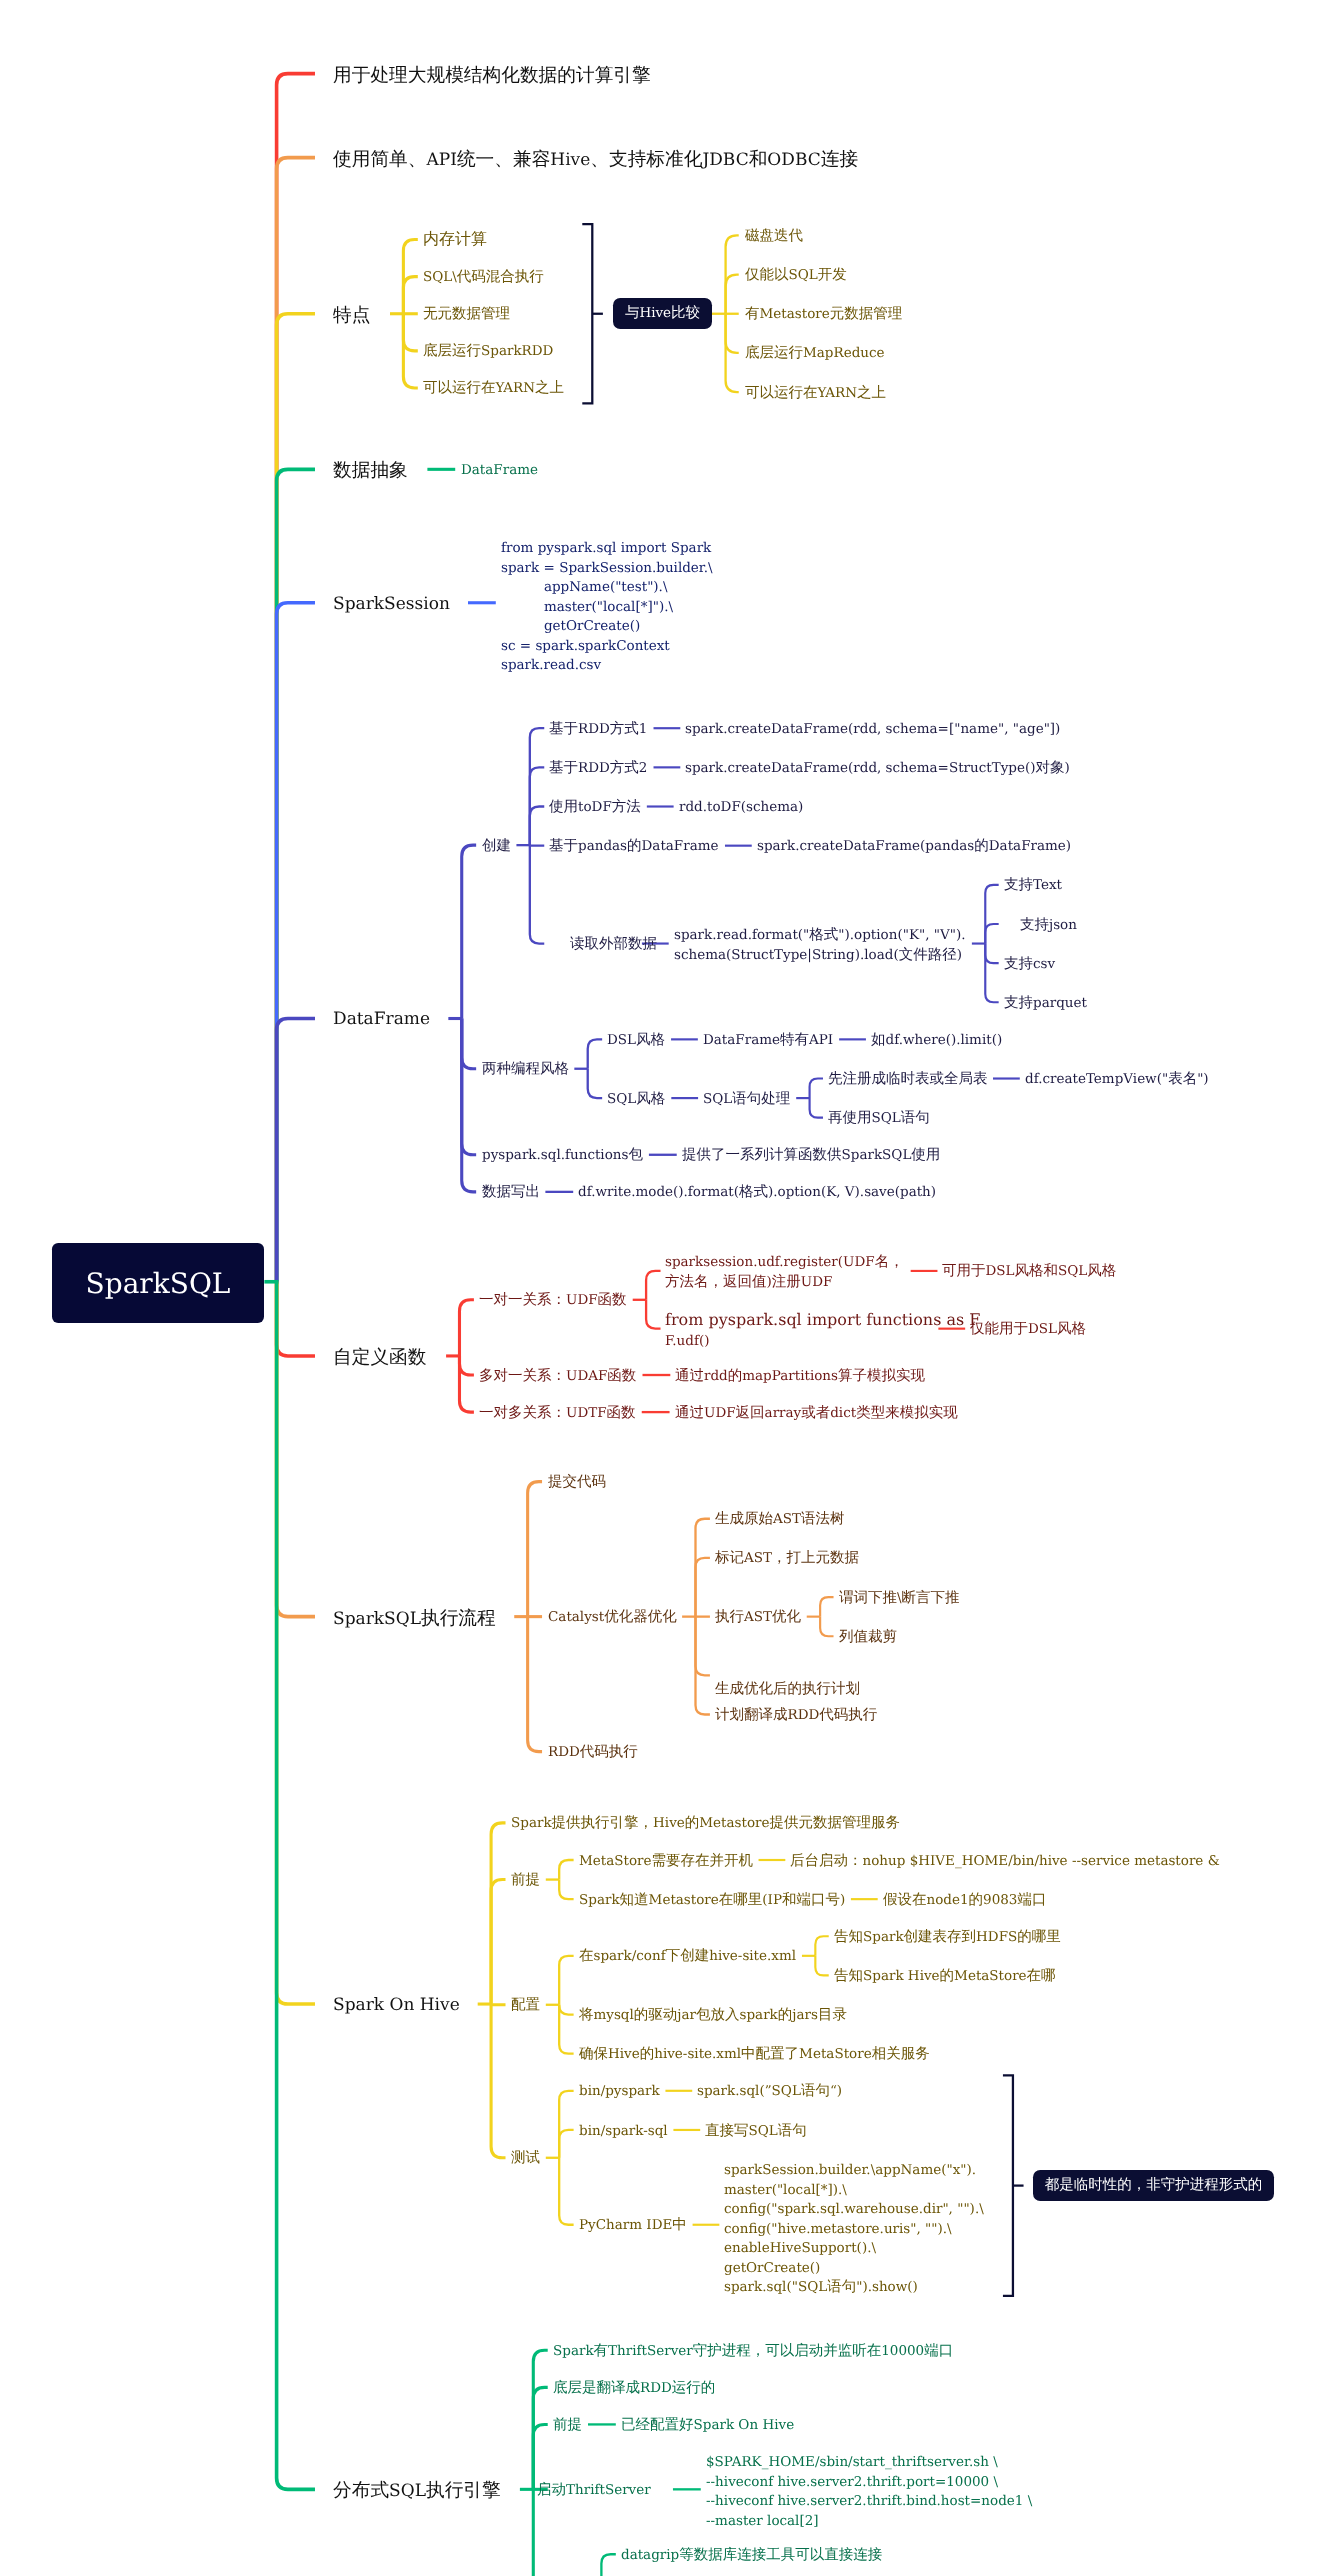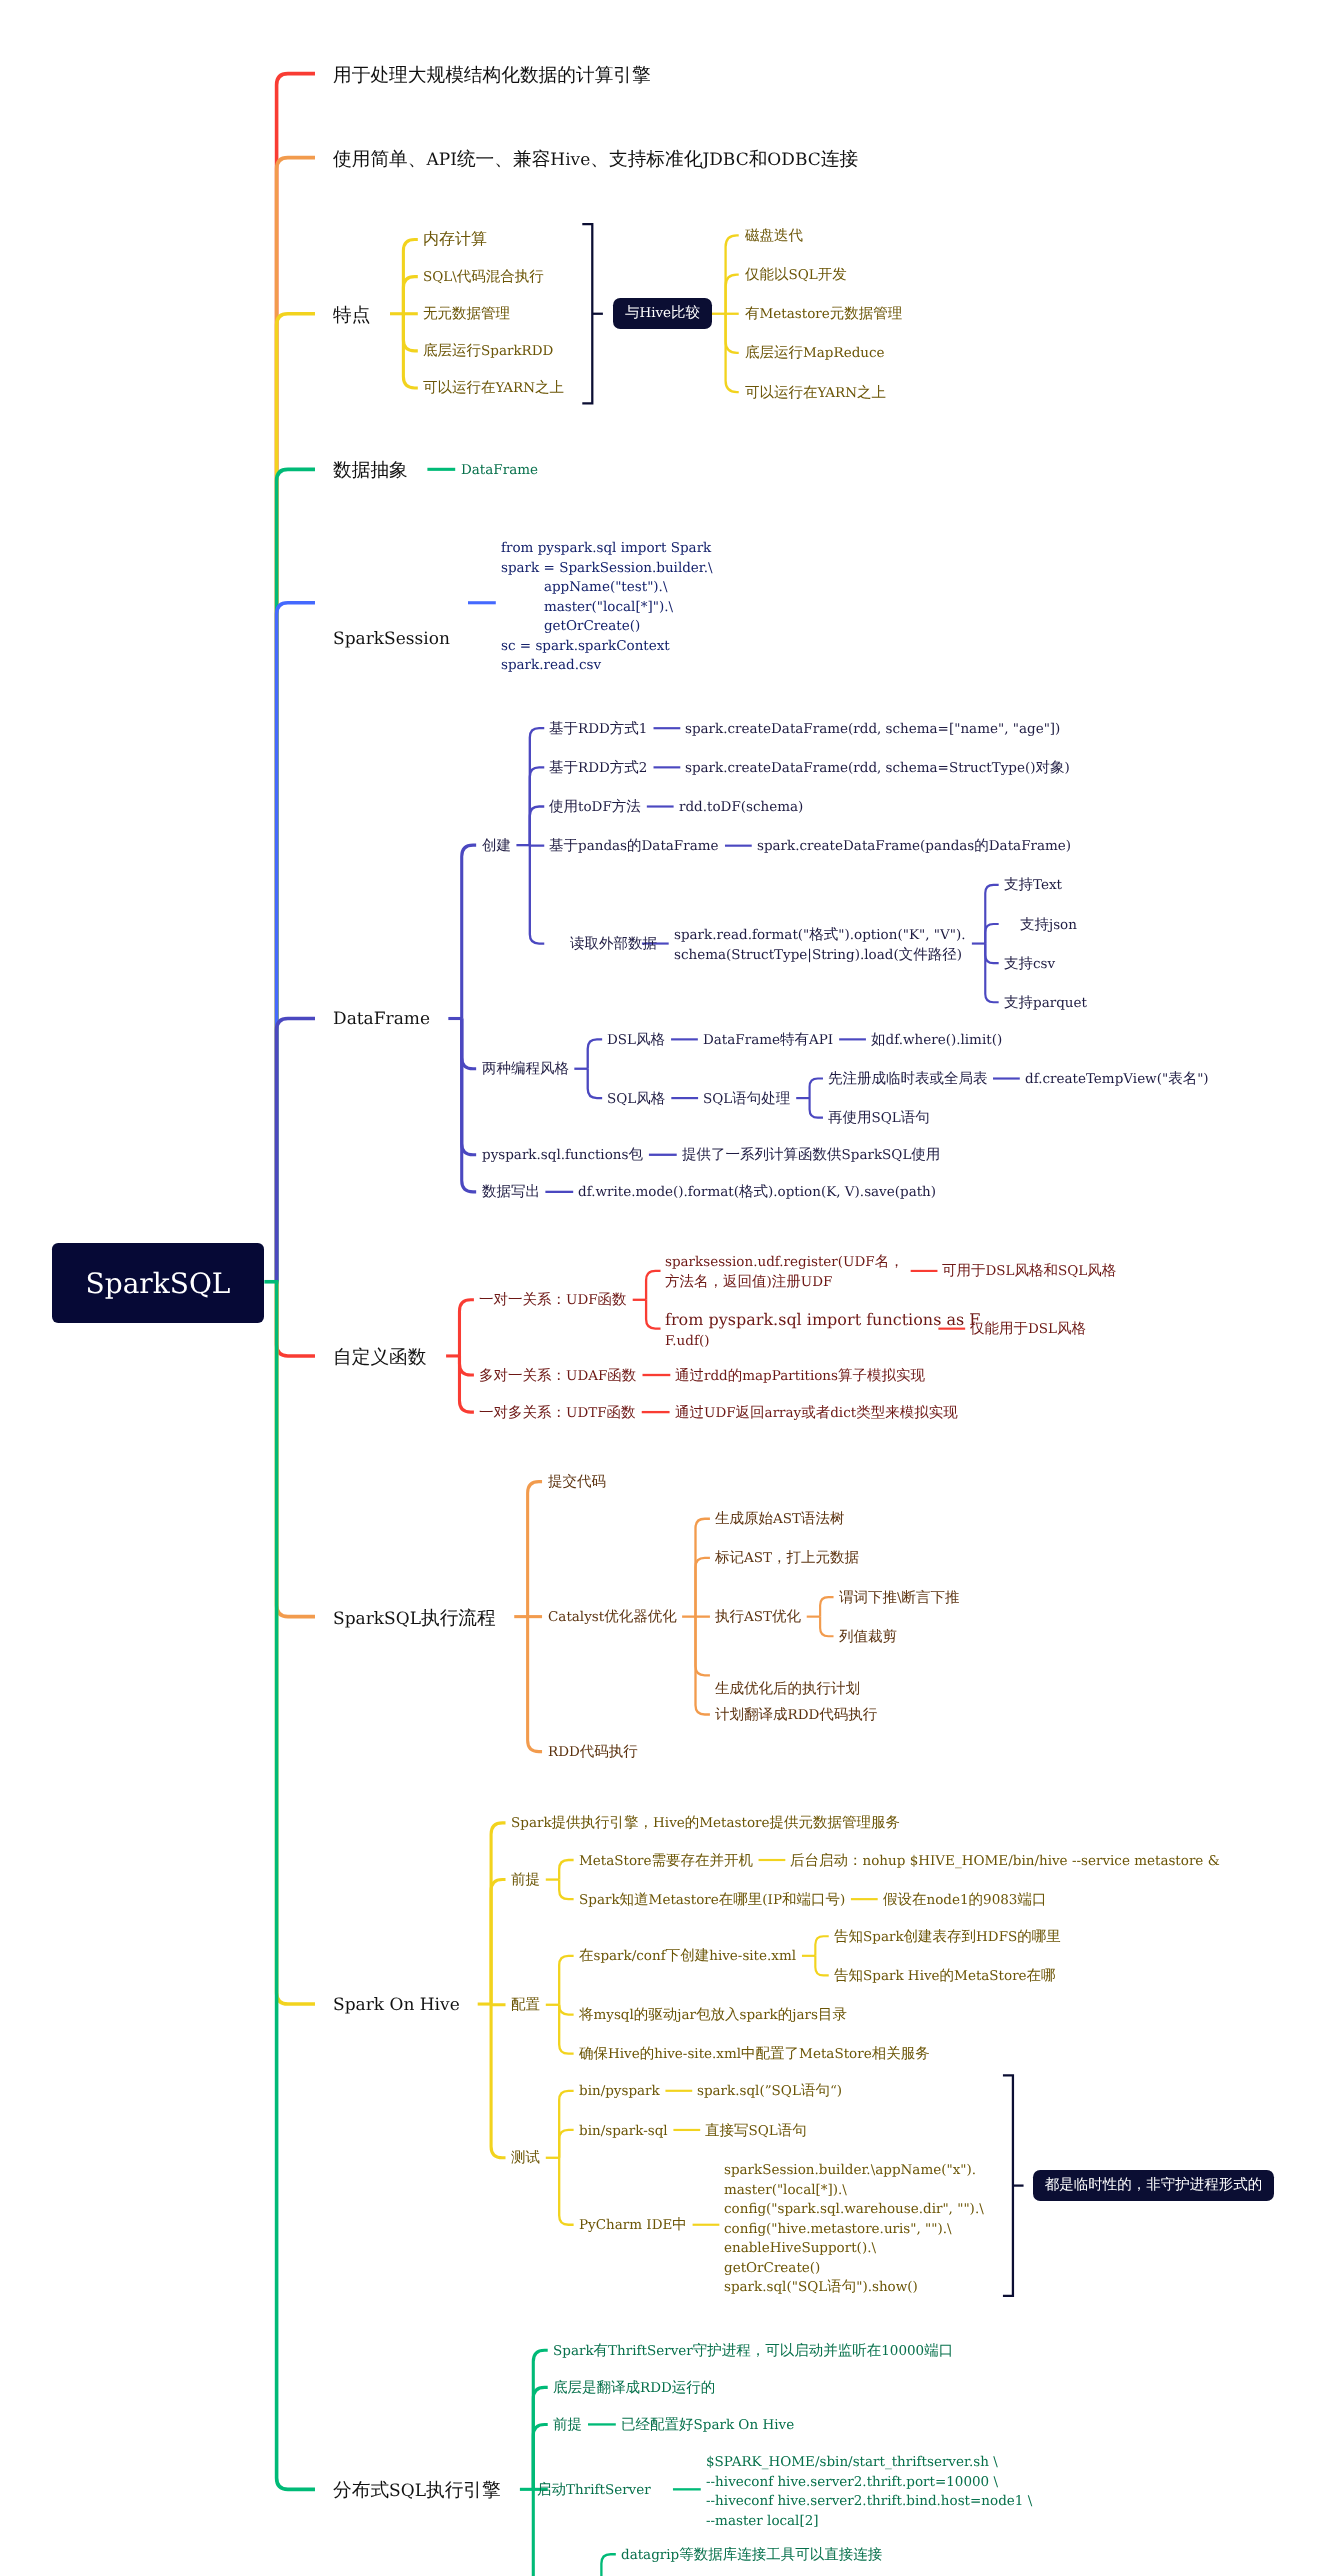--- a/index.html
+++ b/index.html
@@ -158,21 +158,21 @@
 <div class="node" style="left: 333px; top: 63px; line-height: 24px; color: rgb(17, 17, 17);"><div><span class="cjk" style="font-size:18.7px">用于处理大规模结构化数据的计算引擎</span></div></div>
     <div class="node" style="left: 333px; top: 147px; line-height: 24px; color: rgb(17, 17, 17);"><div><span class="cjk" style="font-size:18.7px">使用简单、</span><span class="lat" style="font-size:17px">API</span><span class="cjk" style="font-size:18.7px">统一、兼容</span><span class="lat" style="font-size:17px">Hive</span><span class="cjk" style="font-size:18.7px">、支持标准化</span><span class="lat" style="font-size:17px">JDBC</span><span class="cjk" style="font-size:18.7px">和</span><span class="lat" style="font-size:17px">ODBC</span><span class="cjk" style="font-size:18.7px">连接</span></div></div>
     <div class="node" style="left: 333px; top: 303px; line-height: 24px; color: rgb(17, 17, 17);"><div><span class="cjk" style="font-size:18.7px">特点</span></div></div>
     <div class="node" style="left: 423px; top: 231px; line-height: 18.5px; color: rgb(107, 85, 6);"><div><span class="cjk" style="font-size:16px">内存计算</span></div></div>
     <div class="node" style="left: 423px; top: 268px; line-height: 18.5px; color: rgb(107, 85, 6);"><div><span class="lat" style="font-size:13.5px">SQL\</span><span class="cjk" style="font-size:14.5px">代码混合执行</span></div></div>
     <div class="node" style="left: 423px; top: 305px; line-height: 18.5px; color: rgb(107, 85, 6);"><div><span class="cjk" style="font-size:14.5px">无元数据管理</span></div></div>
     <div class="node" style="left: 423px; top: 342px; line-height: 18.5px; color: rgb(107, 85, 6);"><div><span class="cjk" style="font-size:14.5px">底层运行</span><span class="lat" style="font-size:13.5px">SparkRDD</span></div></div>
     <div class="node" style="left: 423px; top: 379px; line-height: 18.5px; color: rgb(107, 85, 6);"><div><span class="cjk" style="font-size:14.5px">可以运行在</span><span class="lat" style="font-size:13.5px">YARN</span><span class="cjk" style="font-size:14.5px">之上</span></div></div>
     <div class="node" style="left: 333px; top: 458px; line-height: 24px; color: rgb(17, 17, 17);"><div><span class="cjk" style="font-size:18.7px">数据抽象</span></div></div>
     <div class="node" style="left: 461px; top: 461px; line-height: 18.5px; color: rgb(6, 112, 75);"><div><span class="lat" style="font-size:13.5px">DataFrame</span></div></div>
-    <div class="node" style="left: 333px; top: 592px; line-height: 24px; color: rgb(17, 17, 17); margin-top: 35px;"><div><span class="lat" style="font-size:17px">SparkSession</span></div></div>
+    <div class="node" style="left: 333px; top: 592px; line-height: 24px; color: rgb(17, 17, 17);"><div><span class="lat" style="font-size:17px">SparkSession</span></div></div>
     <div class="node" style="left: 501px; top: 539px; line-height: 18.5px; color: rgb(20, 33, 107);"><div><span class="lat" style="font-size:13.5px">from pyspark.sql import Spark</span></div><div><span class="lat" style="font-size:13.5px">spark = SparkSession.builder.\</span></div><div><span class="lat" style="font-size:13.5px">          appName("test").\</span></div><div><span class="lat" style="font-size:13.5px">          master("local[*]").\</span></div><div><span class="lat" style="font-size:13.5px">          getOrCreate()</span></div><div><span class="lat" style="font-size:13.5px">sc = spark.sparkContext</span></div><div><span class="lat" style="font-size:13.5px">spark.read.csv</span></div></div>
     <div class="node" style="left: 333px; top: 1007px; line-height: 24px; color: rgb(17, 17, 17);"><div><span class="lat" style="font-size:17px">DataFrame</span></div></div>
     <div class="node" style="left: 482px; top: 837px; line-height: 18.5px; color: rgb(30, 27, 66);"><div><span class="cjk" style="font-size:14.5px">创建</span></div></div>
     <div class="node" style="left: 549px; top: 720px; line-height: 18.5px; color: rgb(30, 27, 66);"><div><span class="cjk" style="font-size:14.5px">基于</span><span class="lat" style="font-size:13.5px">RDD</span><span class="cjk" style="font-size:14.5px">方式</span><span class="lat" style="font-size:13.5px">1</span></div></div>
     <div class="node" style="left: 685px; top: 720px; line-height: 18.5px; color: rgb(30, 27, 66);"><div><span class="lat" style="font-size:13.5px">spark.createDataFrame(rdd, schema=["name", "age"])</span></div></div>
     <div class="node" style="left: 549px; top: 759px; line-height: 18.5px; color: rgb(30, 27, 66);"><div><span class="cjk" style="font-size:14.5px">基于</span><span class="lat" style="font-size:13.5px">RDD</span><span class="cjk" style="font-size:14.5px">方式</span><span class="lat" style="font-size:13.5px">2</span></div></div>
     <div class="node" style="left: 685px; top: 759px; line-height: 18.5px; color: rgb(30, 27, 66);"><div><span class="lat" style="font-size:13.5px">spark.createDataFrame(rdd, schema=StructType()</span><span class="cjk" style="font-size:14.5px">对象</span><span class="lat" style="font-size:13.5px">)</span></div></div>
     <div class="node" style="left: 549px; top: 798px; line-height: 18.5px; color: rgb(30, 27, 66);"><div><span class="cjk" style="font-size:14.5px">使用</span><span class="lat" style="font-size:13.5px">toDF</span><span class="cjk" style="font-size:14.5px">方法</span></div></div>
     <div class="node" style="left: 679px; top: 798px; line-height: 18.5px; color: rgb(30, 27, 66);"><div><span class="lat" style="font-size:13.5px">rdd.toDF(schema)</span></div></div>
     <div class="node" style="left: 549px; top: 837px; line-height: 18.5px; color: rgb(30, 27, 66);"><div><span class="cjk" style="font-size:14.5px">基于</span><span class="lat" style="font-size:13.5px">pandas</span><span class="cjk" style="font-size:14.5px">的</span><span class="lat" style="font-size:13.5px">DataFrame</span></div></div>

